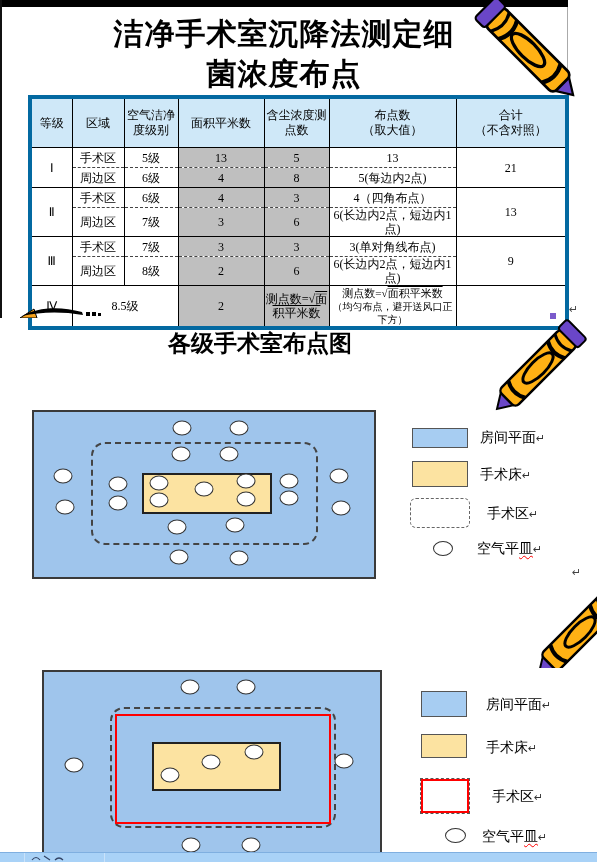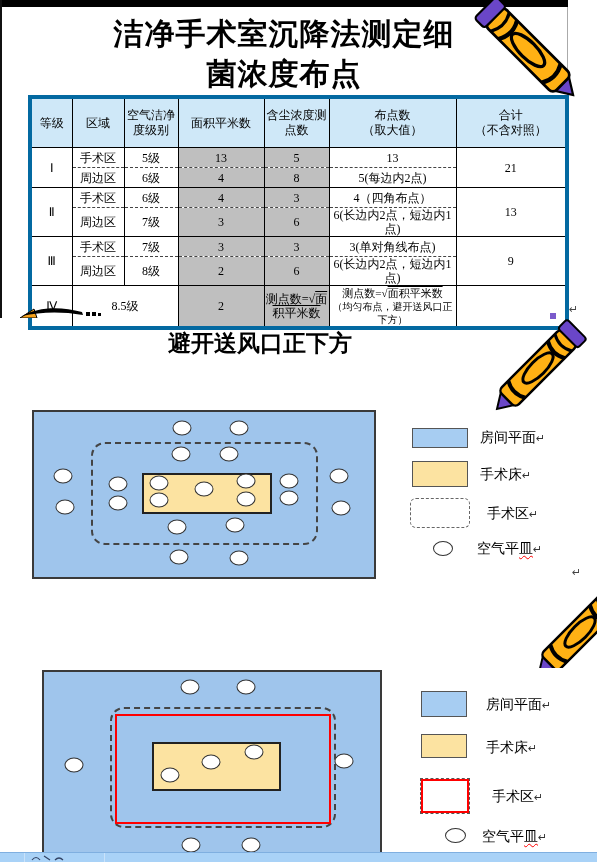--- a/index.html
+++ b/index.html
@@ -198,21 +198,21 @@
     <polygon points="0,15 14,6 17,15" fill="#f5a11c" stroke="#000" stroke-width="1"></polygon>
     <path d="M2,13 C18,4 40,3 62,9 L63,12 C40,8 20,9 2,13 Z" fill="#000"></path>
     <rect x="66" y="9" width="4" height="4" fill="#000"></rect>
     <rect x="72" y="9" width="4" height="4" fill="#000"></rect>
     <rect x="78" y="10" width="3" height="3" fill="#000"></rect>
   </svg>
 
   <span class="pmark" style="left:569px; top:303px;">↵</span>
   <div class="purple-sq"></div>
 
-  <div class="section-title">避开送风口正下方</div>
+  <div class="section-title">各级手术室布点图</div>
 
   <svg class="pencil" style="left:478px; top:348px; transform:rotate(-45deg);" viewBox="0 0 120 40" width="120" height="40">
       <use href="#pencil-art"></use>
     </svg>
 
 
   <div class="diagram" style="left:32px; top:410px; width:340px; height:165px;">
     <div class="zone" style="left:16.8%; top:18.2%; width:65.6%; height:60%;"></div>
     <div class="bed" style="left:31.8%; top:37%; width:37.1%; height:22.4%;"></div>
   <div class="plate" style="left: 43.5%; top: 9.7%;"></div>

